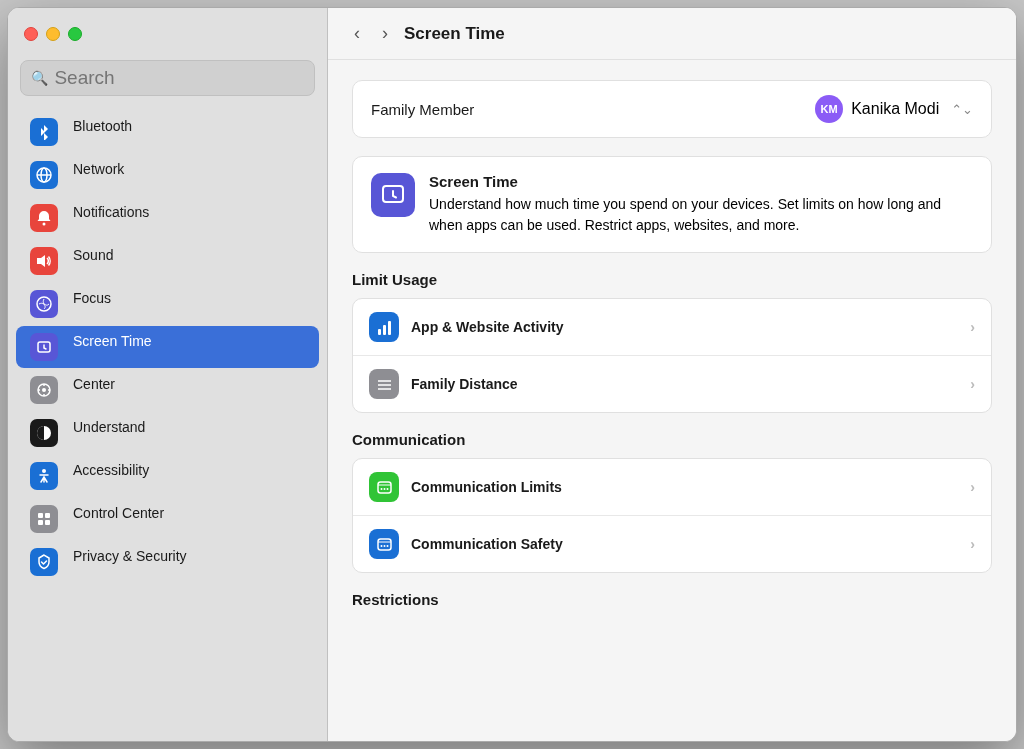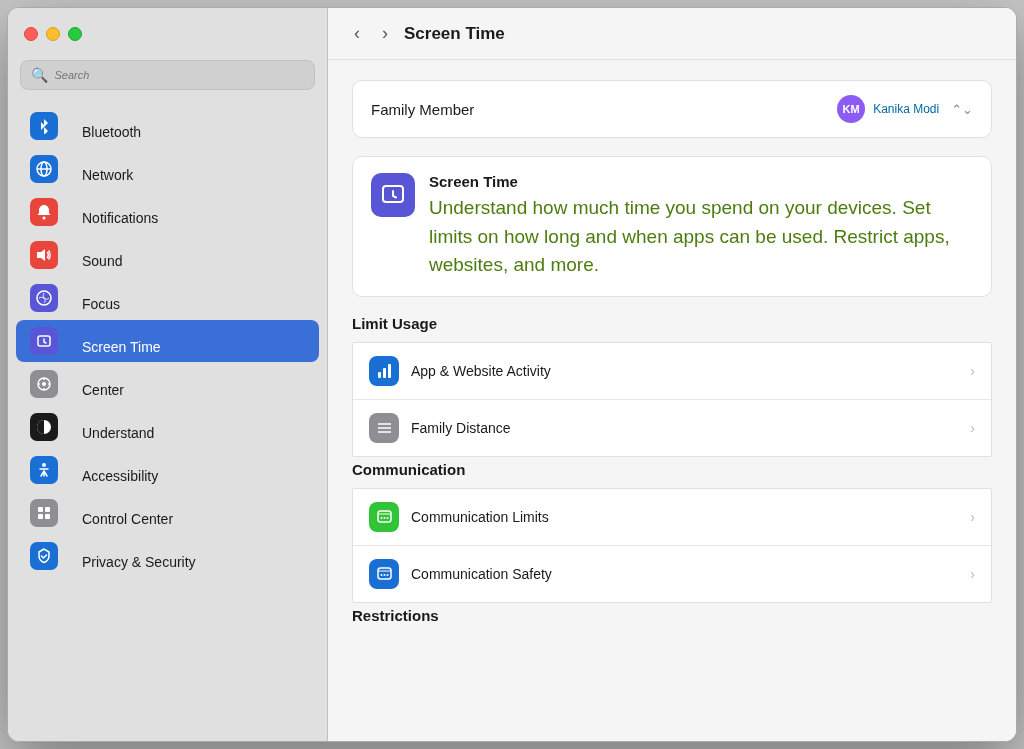--- a/index.html
+++ b/index.html
@@ -61,39 +61,38 @@
       display: flex;
       align-items: center;
       padding: 6px 10px;
       gap: 6px;
       border: 1px solid #c0c0c0;
     }
     .search-bar input {
       background: transparent;
       border: none;
       outline: none;
-      font-size: 11px;
+      font-size: 19px;
       color: #555;
       width: 100%;
-      font-style: italic;
     }
     .search-icon-svg {
       color: #888;
       font-size: 14px;
     }
     .sidebar-list {
       flex: 1;
       overflow-y: auto;
       padding: 4px 0;
     }
     .sidebar-item {
       display: flex;
-      align-items: flex-end;
+      align-items: flex-start;
       padding: 7px 14px;
-      gap: 24px;
+      gap: 15px;
       cursor: pointer;
       border-radius: 8px;
       margin: 1px 8px;
     }
     .sidebar-item.active {
       background: #3a6fd8;
     }
     .sidebar-item.active .item-label {
       color: #fff;
     }
@@ -190,22 +189,22 @@
       border-radius: 50%;
       background: #8b5cf6;
       display: flex;
       align-items: center;
       justify-content: center;
       color: white;
       font-size: 11px;
       font-weight: 600;
     }
     .user-name {
-      font-size: 12px;
-      color: #0369a1;
+      font-size: 16px;
+      color: #000000;
     }
     .chevron-updown {
       font-size: 13px;
       color: #888;
       margin-left: 4px;
     }
     
     .card {
       background: white;
       border-radius: 10px;
@@ -227,39 +226,40 @@
       font-size: 22px;
     }
     .card-text {}
     .card-title {
       font-size: 15px;
       font-weight: 600;
       color: #1a1a1a;
       margin-bottom: 4px;
     }
     .card-desc {
-      font-size: 19px;
-      color: #4d7c0f;
+      font-size: 14px;
+      color: #000000;
       line-height: 1.5;
     }
     
     .section-header {
       font-size: 15px;
       font-weight: 600;
       color: #1a1a1a;
       margin-bottom: 10px;
       margin-top: 4px;
     }
     
     .list-card {
       background: white;
-      border-radius: 2px;
-      margin-bottom: 4px;
+      border-radius: 10px;
+      margin-bottom: 18px;
       border: 1px solid #e0e0e0;
       overflow: hidden;
+      font-weight: bold;
     }
     .list-row {
       display: flex;
       align-items: center;
       padding: 13px 16px;
       gap: 12px;
       cursor: pointer;
     }
     .list-row + .list-row {
       border-top: 1px solid #e8e8e8;

